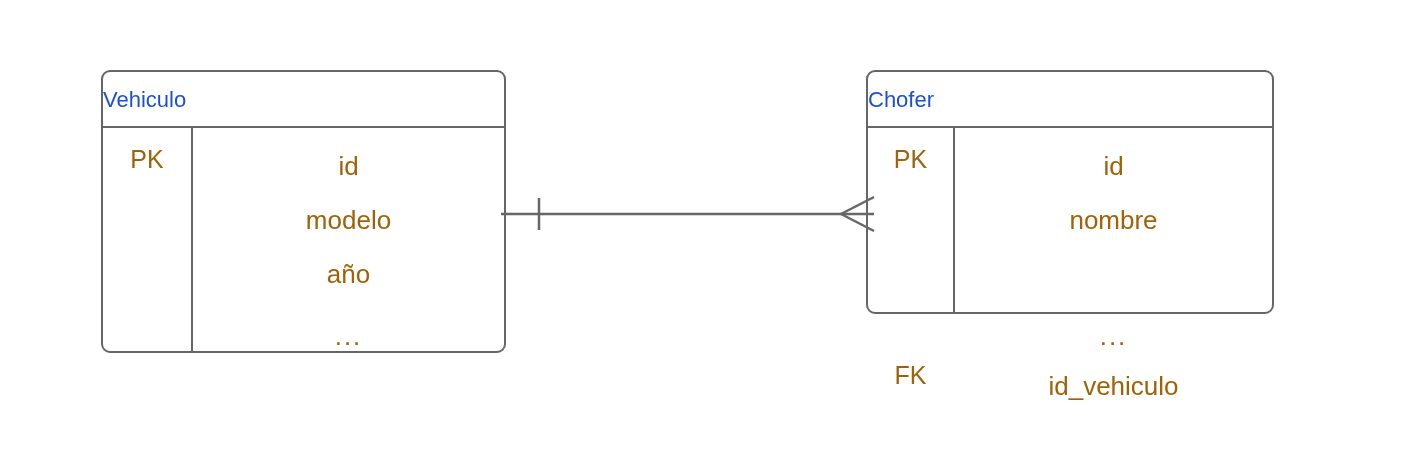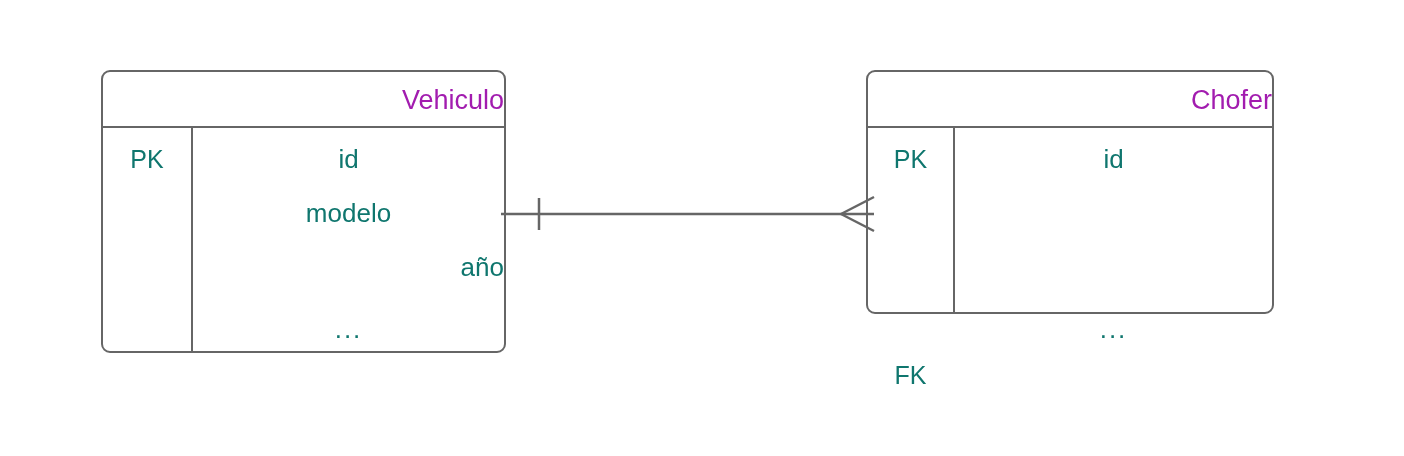--- a/index.html
+++ b/index.html
@@ -27,23 +27,23 @@
     border-radius: 9px;
     background: #ffffff;
   }
   .entity-title {
     position: absolute;
     left: 0;
     right: 0;
     top: 0;
     height: 56px;
     line-height: 56px;
-    text-align: right;
-    font-size: 27px;
-    color: #a21caf;
+    text-align: left;
+    font-size: 22px;
+    color: #1d4ed8;
     white-space: nowrap;
   }
   .header-rule {
     position: absolute;
     left: 0;
     right: 0;
     top: 54px;
     height: 2px;
     background: #666666;
   }
@@ -57,34 +57,34 @@
 
   .key-col {
     position: absolute;
     left: 0;
     top: 56px;
     bottom: 0;
   }
   .attr-col {
     position: absolute;
     right: 0;
-    top: 56px;
+    top: 63px;
     bottom: 0;
   }
 
   .key-cell,
   .attr-cell {
     position: absolute;
     left: 0;
     right: 0;
     height: 30px;
     line-height: 30px;
     text-align: center;
     font-size: 26px;
-    color: #0f766e;
+    color: #a16207;
     white-space: nowrap;
   }
   .key-cell {
     font-size: 25px;
   }
   .dots-cell {
     letter-spacing: 2px;
   }
 
   
@@ -135,41 +135,43 @@
     <div class="key-col">
       <div class="key-cell" style="top:16px;">PK</div>
       <div class="key-cell" style="top:70px;"></div>
       <div class="key-cell" style="top:124px;"></div>
       <div class="key-cell" style="top:186px;"></div>
     </div>
 
     <div class="attr-col">
       <div class="attr-cell" style="top:16px;">id</div>
       <div class="attr-cell" style="top:70px;">modelo</div>
-      <div class="attr-cell" style="top:124px;text-align:right;">año</div>
+      <div class="attr-cell" style="top:124px;">año</div>
       <div class="attr-cell dots-cell" style="top:186px;">...</div>
     </div>
   </div>
 
   <div class="entity" id="entity-chofer">
     <div class="entity-title">Chofer</div>
     <div class="header-rule"></div>
     <div class="col-rule"></div>
 
     <div class="key-col">
       <div class="key-cell" style="top:16px;">PK</div>
       <div class="key-cell" style="top:70px;"></div>
       <div class="key-cell" style="top:124px;"></div>
       <div class="key-cell" style="top:186px;"></div>
       <div class="key-cell" style="top:232px;">FK</div>
     </div>
 
     <div class="attr-col">
       <div class="attr-cell" style="top:16px;">id</div>
+      <div class="attr-cell" style="top:70px;">nombre</div>
       <div class="attr-cell dots-cell" style="top:186px;">...</div>
+      <div class="attr-cell" style="top:236px;">id_vehiculo</div>
     </div>
   </div>
 
   <div id="relationship">
     <svg width="385" height="56" viewBox="0 0 385 56" fill="none" xmlns="http://www.w3.org/2000/svg">
 
       <line x1="6" y1="26" x2="379" y2="26" stroke="#666666" stroke-width="2.5"></line>
 
       <line x1="44" y1="10" x2="44" y2="42" stroke="#666666" stroke-width="2.5"></line>
 

